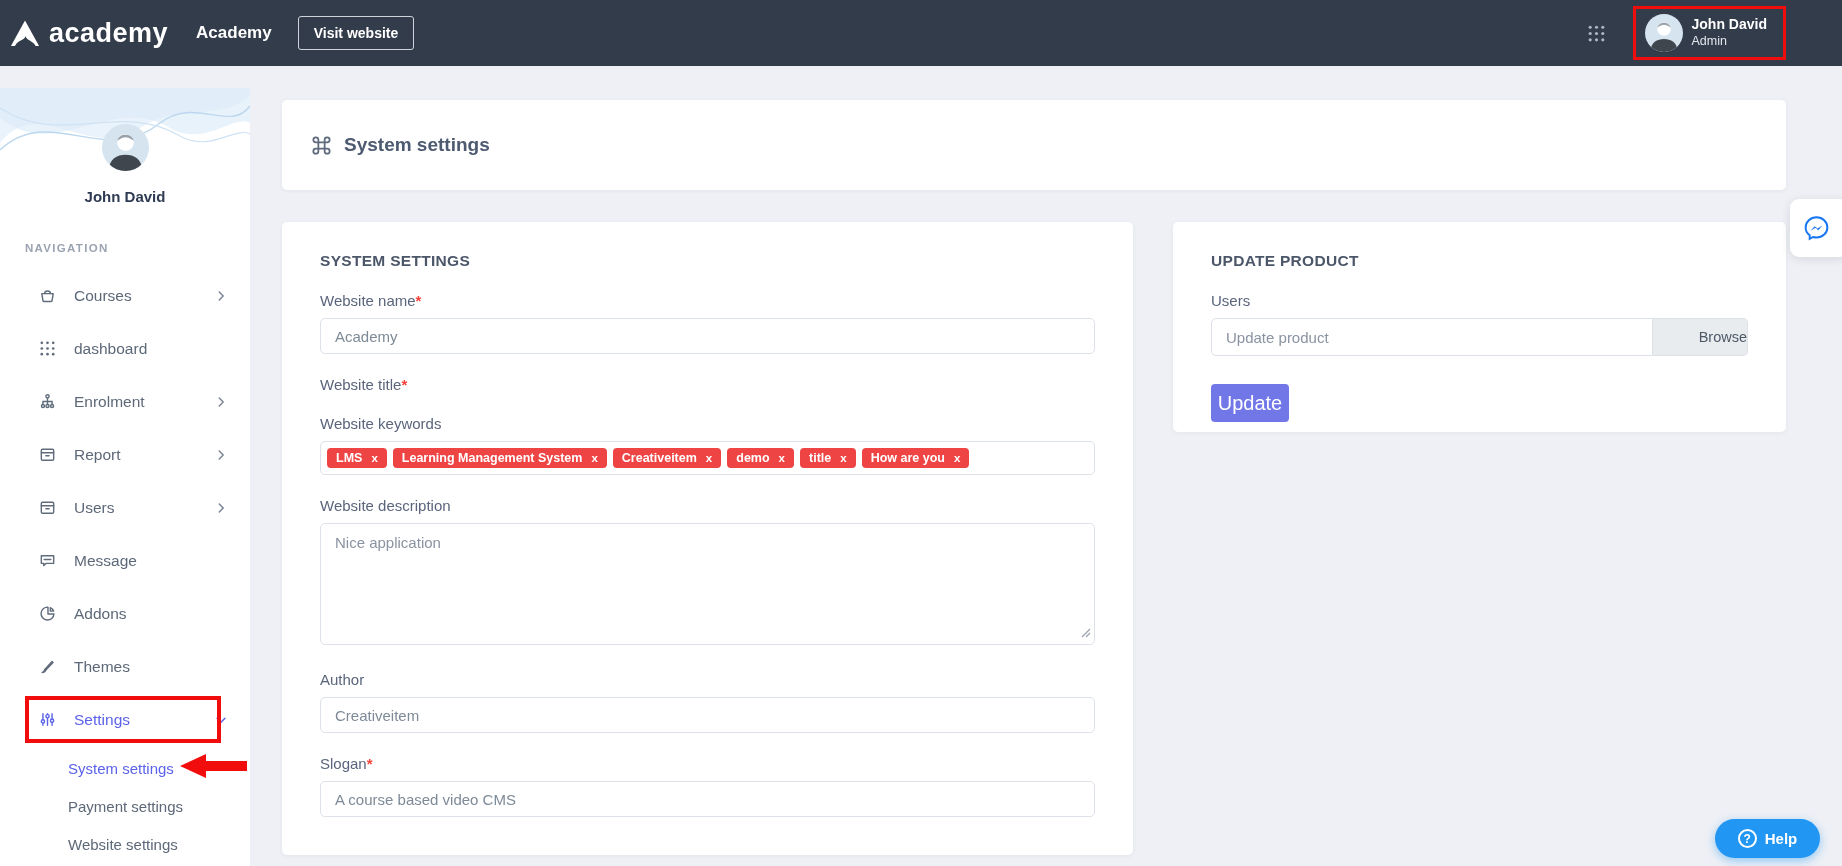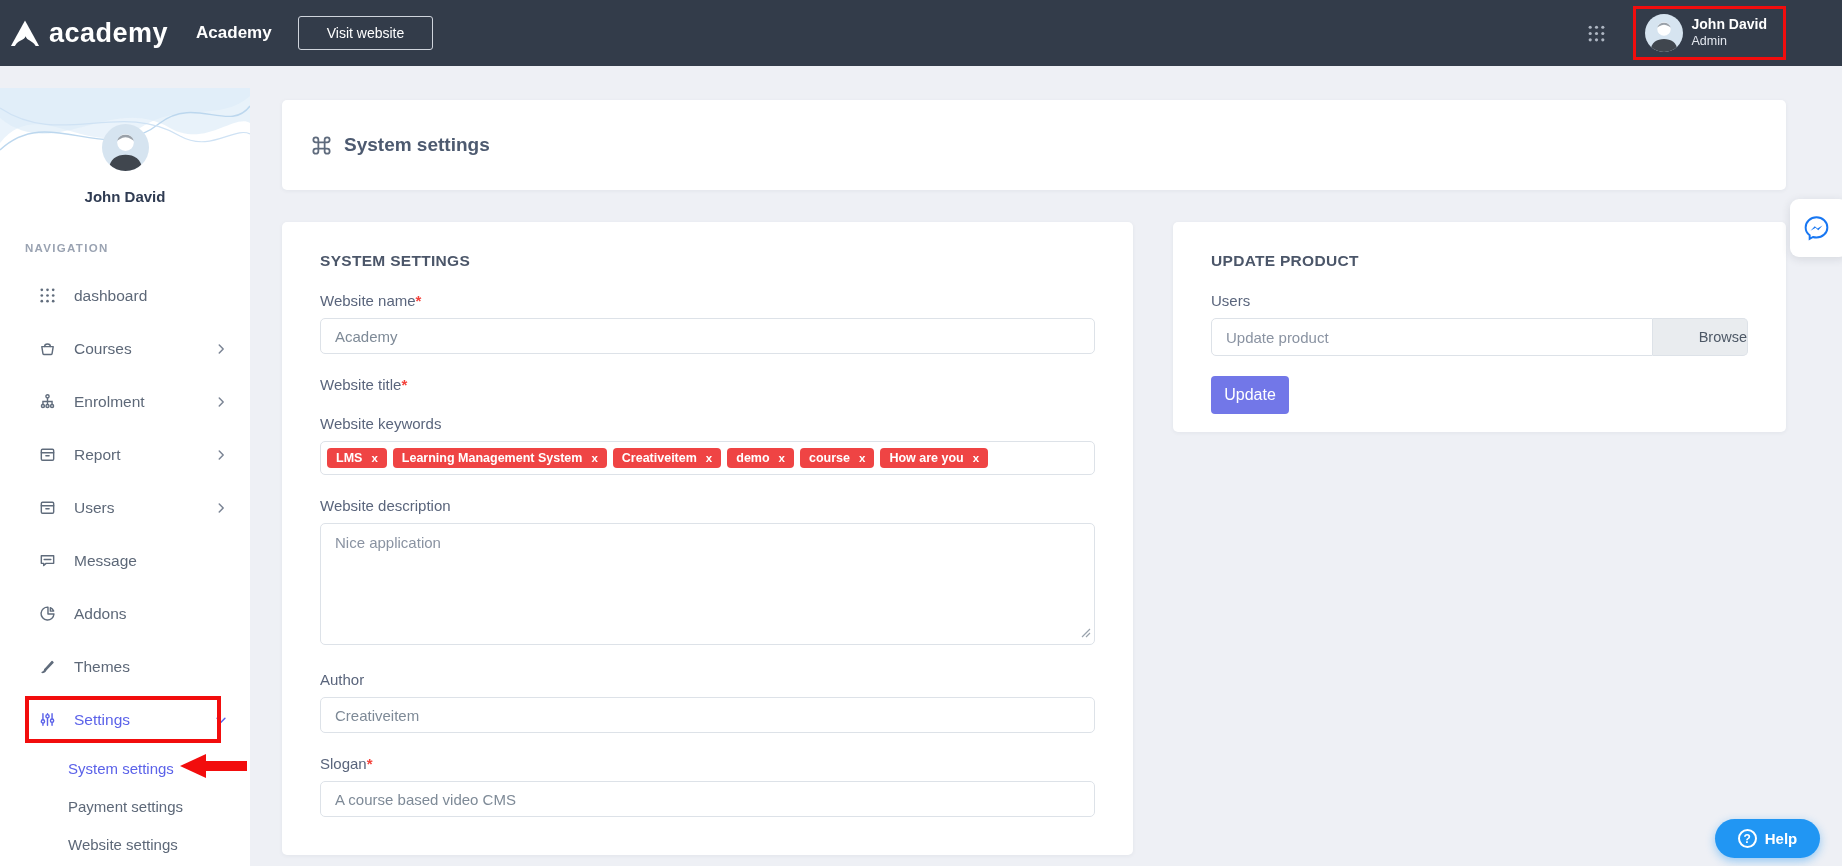--- a/index.html
+++ b/index.html
@@ -14,22 +14,23 @@
   
   .topbar {
     position:absolute; top:0; left:0; width:100%; height:66px;
     background:#333c4a; display:flex; align-items:center; z-index:30;
   }
   .brand { display:flex; align-items:center; gap:9px; margin-left:10px; }
   .logo-text { color:#fff; font-size:27px; font-weight:700; letter-spacing:.5px; }
   .site-label { color:#fff; font-size:17px; font-weight:700; margin-left:28px; }
   .visit-btn {
     margin-left:26px; background:transparent; border:1px solid #cfd4dc; color:#fff;
-    font-size:14px; padding:8px 28px; border-radius:3px; cursor:pointer;
+    font-size:14px; padding:8px 15px; border-radius:3px; cursor:pointer;
     font-family:inherit;
+    font-weight:bold;
   }
   .topbar-spacer { flex:1; }
   .apps-icon { margin-right:26px; color:#aeb6c2; cursor:pointer; display:flex; }
   .user-box {
     margin-right:56px; border:3px solid #f20d0d; display:flex; align-items:center;
     gap:9px; padding:5px 16px 5px 9px; cursor:pointer;
   }
   .user-box .avatar-sm { width:38px; height:38px; }
   .user-name { color:#fff; font-size:14px; font-weight:700; line-height:1.25; }
   .user-role { color:#e3e7ee; font-size:12.5px; line-height:1.25; }
@@ -105,22 +106,22 @@
   }
   .resize-ic { position:absolute; right:4px; bottom:7px; color:#9aa3ad; }
   .right-card { left:1173px; top:222px; width:613px; height:210px; padding:30px 38px; }
   .igroup { display:flex; margin-top:9px; }
   .igroup .tinput { border-radius:5px 0 0 5px; height:38px; }
   .browse-btn {
     width:96px; height:38px; background:#e9ecef; border:1px solid #dde2e8; border-left:none;
     border-radius:0 5px 5px 0; font-size:14.5px; color:#4d5866; cursor:pointer; font-family:inherit;padding-left:46px;
   }
   .update-btn {
-    margin-top:20px; width:78px; height:38px; background:#7277e8; color:#fff;
-    border:none; border-radius:4px; font-size:16px; cursor:pointer; font-family:inherit;
+    margin-top:28px; width:78px; height:38px; background:#7277e8; color:#fff;
+    border:none; border-radius:4px; font-size:20px; cursor:pointer; font-family:inherit;
   }
   
   .chat-tab {
     position:absolute; right:-6px; top:199px; width:58px; height:58px; background:#fff;
     border-radius:9px; box-shadow:0 2px 10px rgba(31,45,61,.12); z-index:40;
     display:flex; align-items:center; padding-left:11px; cursor:pointer;
   }
   .help-btn {
     position:absolute; left:1715px; top:819px; width:105px; height:39px; z-index:40;
     background:#2196f3; border:none; border-radius:20px; color:#fff; cursor:pointer;
@@ -212,47 +213,47 @@
         </g>
       </svg>
     </span>
     <div class="side-profile-name">John David</div>
   </div>
   <div class="nav-heading">NAVIGATION</div>
 
   <ul class="nav">
     <li class="nav-item">
       <span class="nav-ic">
+        <svg width="19" height="19" viewBox="0 0 20 20" fill="none" stroke="currentColor" stroke-width="1.5" stroke-linecap="round" stroke-linejoin="round">
+          <path d="M4 8 H16 L14.8 15.3 Q14.6 16.4 13.5 16.4 H6.5 Q5.4 16.4 5.2 15.3 Z"></path>
+          <path d="M7 8 C7 4.4 13 4.4 13 8"></path>
+        </svg>
+      </span>
+      <span class="nav-label">Courses</span>
+      <span class="chev">
+        <svg width="14" height="14" viewBox="0 0 16 16" fill="none" stroke="currentColor" stroke-width="1.7" stroke-linecap="round" stroke-linejoin="round">
+            <path d="M6 3.5 L10.5 8 L6 12.5"></path>
+          </svg>
+      </span>
+    </li>
+    <li class="nav-item">
+      <span class="nav-ic">
         <svg width="19" height="19" viewBox="0 0 20 20" fill="currentColor">
           <circle cx="4" cy="4" r="1.4"></circle>
             <circle cx="10" cy="4" r="1.4"></circle>
             <circle cx="16" cy="4" r="1.4"></circle>
           <circle cx="4" cy="10" r="1.4"></circle>
             <circle cx="10" cy="10" r="1.4"></circle>
             <circle cx="16" cy="10" r="1.4"></circle>
           <circle cx="4" cy="16" r="1.4"></circle>
             <circle cx="10" cy="16" r="1.4"></circle>
             <circle cx="16" cy="16" r="1.4"></circle>
         </svg>
       </span>
       <span class="nav-label">dashboard</span>
-    </li>
-    <li class="nav-item">
-      <span class="nav-ic">
-        <svg width="19" height="19" viewBox="0 0 20 20" fill="none" stroke="currentColor" stroke-width="1.5" stroke-linecap="round" stroke-linejoin="round">
-          <path d="M4 8 H16 L14.8 15.3 Q14.6 16.4 13.5 16.4 H6.5 Q5.4 16.4 5.2 15.3 Z"></path>
-          <path d="M7 8 C7 4.4 13 4.4 13 8"></path>
-        </svg>
-      </span>
-      <span class="nav-label">Courses</span>
-      <span class="chev">
-        <svg width="14" height="14" viewBox="0 0 16 16" fill="none" stroke="currentColor" stroke-width="1.7" stroke-linecap="round" stroke-linejoin="round">
-            <path d="M6 3.5 L10.5 8 L6 12.5"></path>
-          </svg>
-      </span>
     </li>
     <li class="nav-item">
       <span class="nav-ic">
         <svg width="19" height="19" viewBox="0 0 20 20" fill="none" stroke="currentColor" stroke-width="1.5" stroke-linecap="round">
           <circle cx="10" cy="4.6" r="1.7"></circle>
           <path d="M10 6.5 V10 M5.2 13 V10 H14.8 V13"></path>
           <circle cx="5.2" cy="14.8" r="1.6"></circle>
             <circle cx="10" cy="14.8" r="1.6"></circle>
             <circle cx="14.8" cy="14.8" r="1.6"></circle>
           <path d="M10 10 V13"></path>
@@ -390,21 +391,21 @@
         </span>
       <span class="tag">
           <span>Creativeitem</span>
           <span class="tag-x">x</span>
         </span>
       <span class="tag">
           <span>demo</span>
           <span class="tag-x">x</span>
         </span>
       <span class="tag">
-          <span>course</span>
+          <span>title</span>
           <span class="tag-x">x</span>
         </span>
       <span class="tag">
           <span>How are you</span>
           <span class="tag-x">x</span>
         </span>
     </div>
   </div>
 
   <div class="fgroup">

